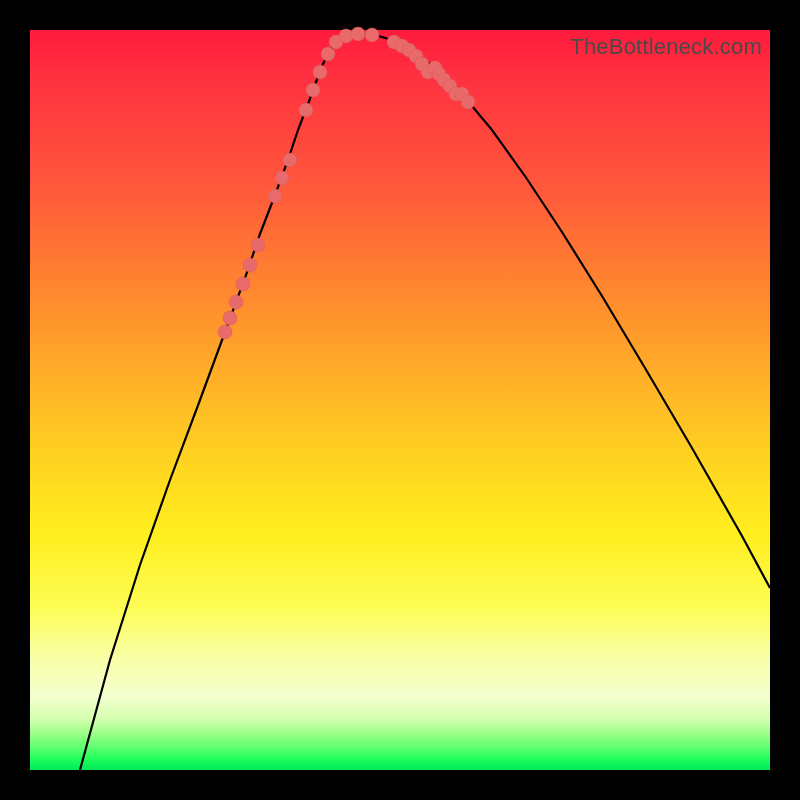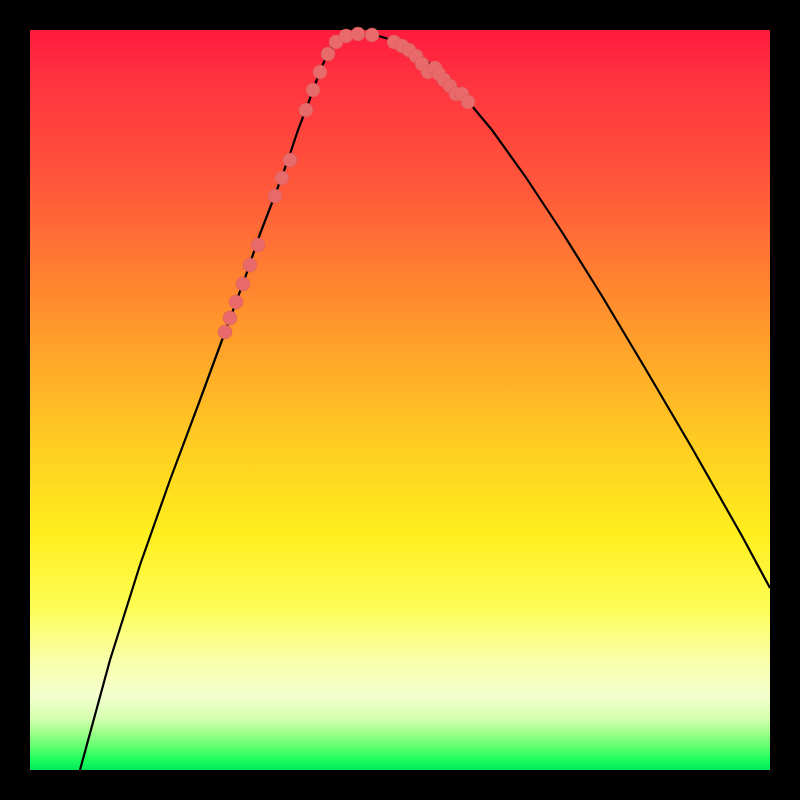--- a/index.html
+++ b/index.html
@@ -72,20 +72,21 @@
     stroke: #d85a5a;
     stroke-width: 0.5;
   }
 </style>
 </head>
 <body>
 
 <div class="frame">
   <div class="plot">
 
+    <div class="watermark">TheBottleneck.com</div>
 
     <svg class="curve" viewBox="0 0 740 740" preserveAspectRatio="none">
       <path id="curve-path" class="main-curve" d="M50 740 L80 630 L110 535 L140 450 L170 370 L195 302 L215 248 L230 204 L245 165 L258 130 L268 100 L278 74 L286 52 L293 34 L300 20 L308 10 L318 5 L330 4 L345 5 L362 10 L382 20 L405 38 L432 64 L462 100 L495 146 L532 202 L572 266 L615 338 L662 418 L712 506 L740 558"></path>
       <g id="beads-group">
           <circle cx="195" cy="302" r="7" class="beads"></circle>
           <circle cx="200" cy="288" r="7" class="beads"></circle>
           <circle cx="206" cy="272" r="7" class="beads"></circle>
           <circle cx="213" cy="254" r="7" class="beads"></circle>
           <circle cx="220" cy="235" r="7" class="beads"></circle>
           <circle cx="228" cy="215" r="7" class="beads"></circle>

